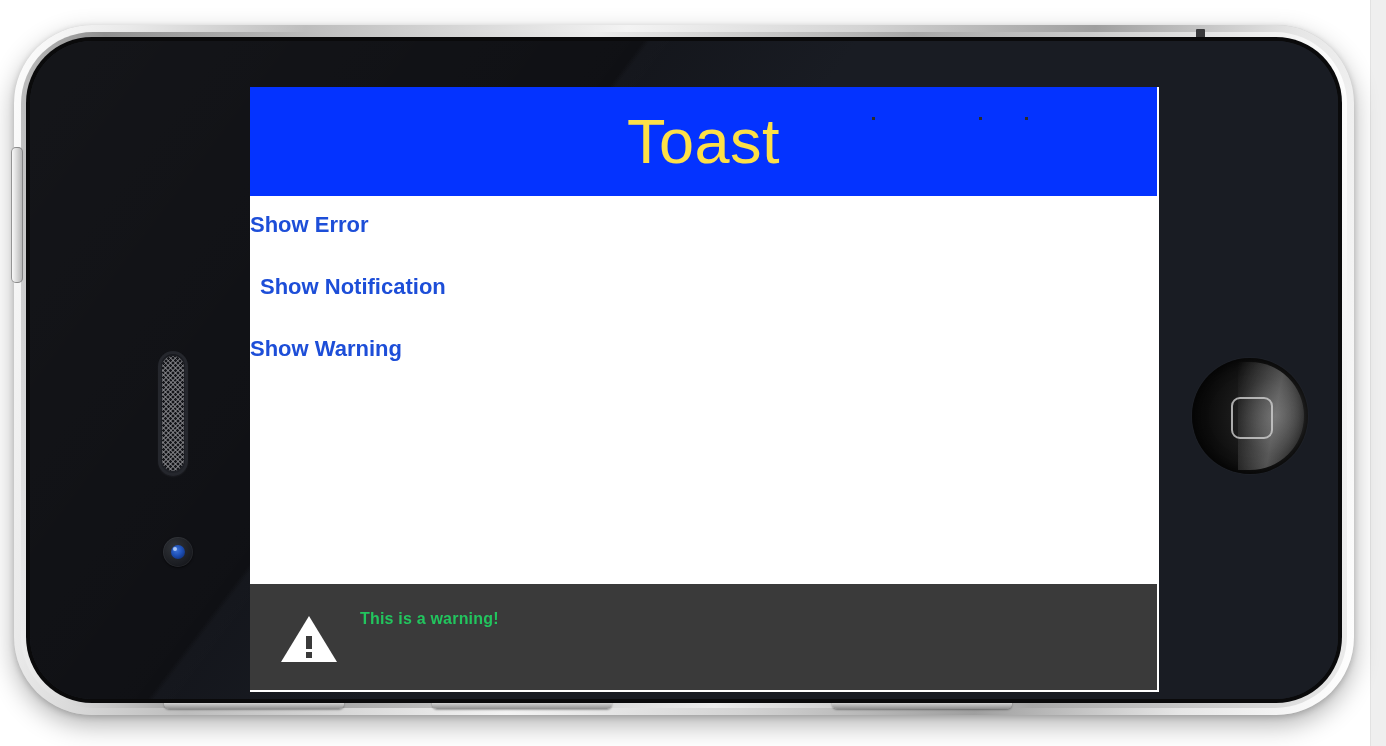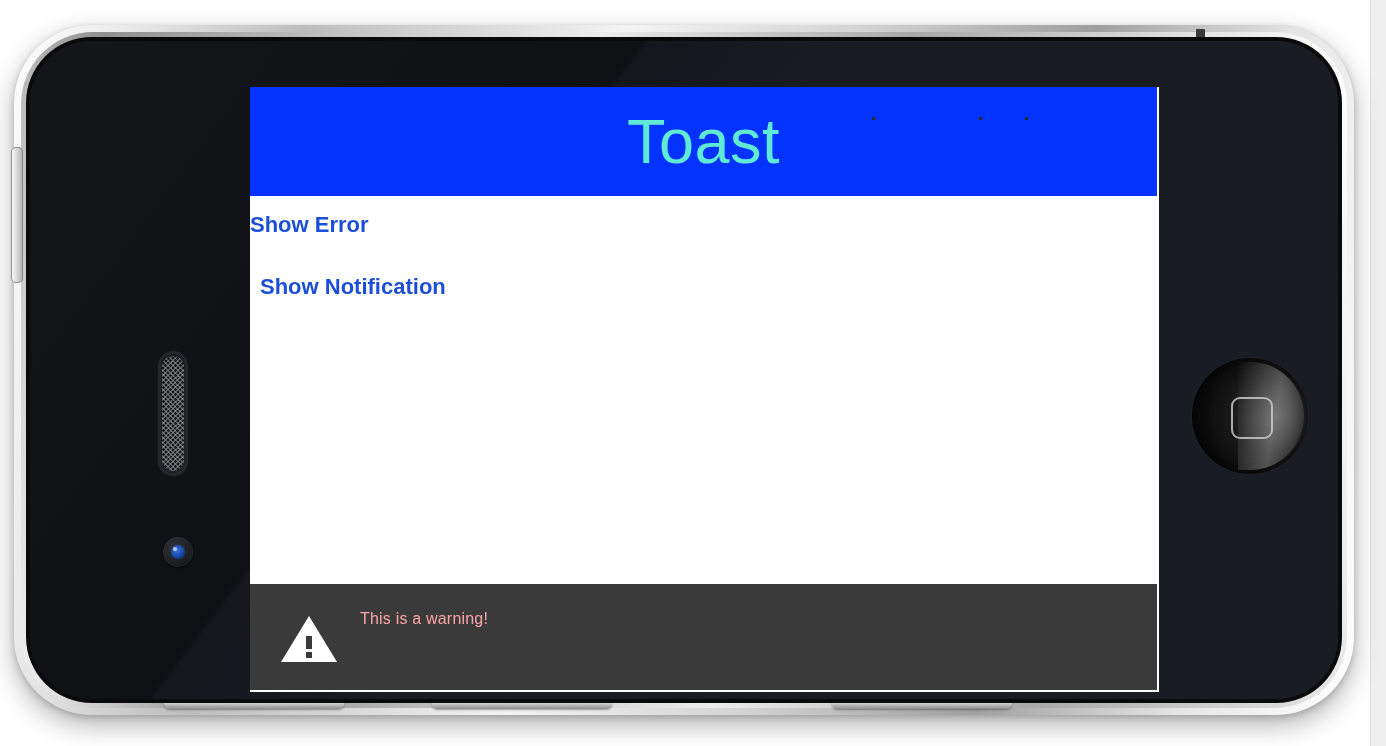--- a/index.html
+++ b/index.html
@@ -232,21 +232,21 @@
   }
   .app-header {
     width: 100%;
     height: 109px;
     background: #0433ff;
     display: flex;
     align-items: center;
     justify-content: center;
   }
   .app-title {
-    color: #5eead4;
+    color: #fde047;
     font-size: 63px;
     font-weight: 400;
     line-height: 1;
     letter-spacing: 0.5px;
     font-family: "Liberation Sans", sans-serif;
   }
   .header-speck {
     position: absolute;
     width: 3px;
     height: 3px;
@@ -296,23 +296,23 @@
     position: absolute;
     left: 30px;
     top: 30px;
     width: 58px;
     height: 50px;
   }
   .toast-message {
     position: absolute;
     left: 110px;
     top: 26px;
-    color: #fca5a5;
+    color: #22c55e;
     font-size: 16px;
-    font-weight: 400;
+    font-weight: 700;
     font-family: "Liberation Sans", sans-serif;
     letter-spacing: 0.2px;
     text-align: right;
   }
 </style>
 </head>
 <body>
 
 <div id="canvas">
 
@@ -356,20 +356,21 @@
           <div class="app-header">
             <span class="app-title">Toast</span>
             <span class="header-speck s1"></span>
             <span class="header-speck s2"></span>
             <span class="header-speck s3"></span>
           </div>
 
           <div class="app-content">
             <a href="#" class="action-link l1">Show Error</a>
             <a href="#" class="action-link l2">Show Notification</a>
+            <a href="#" class="action-link l3">Show Warning</a>
           </div>
 
           <div class="toast">
             <div class="toast-icon">
               <svg width="58" height="50" viewBox="0 0 58 50" xmlns="http://www.w3.org/2000/svg">
                 <polygon points="29,2 57,48 1,48" fill="#ffffff"></polygon>
                 <rect x="26" y="22" width="6" height="13" fill="#3a3a3a"></rect>
                 <rect x="26" y="38" width="6" height="6" fill="#3a3a3a"></rect>
               </svg>
             </div>

